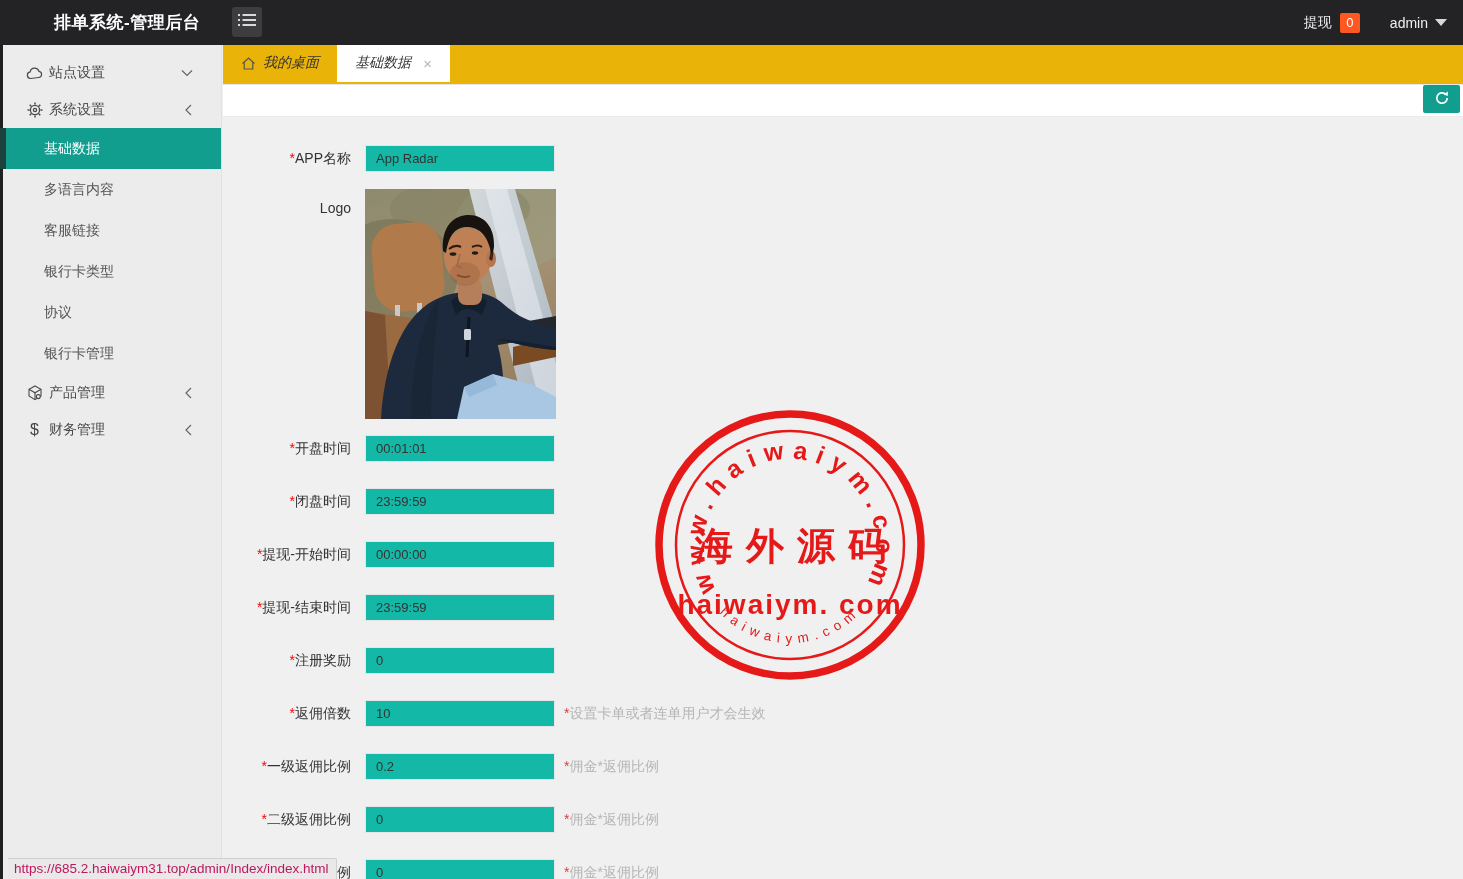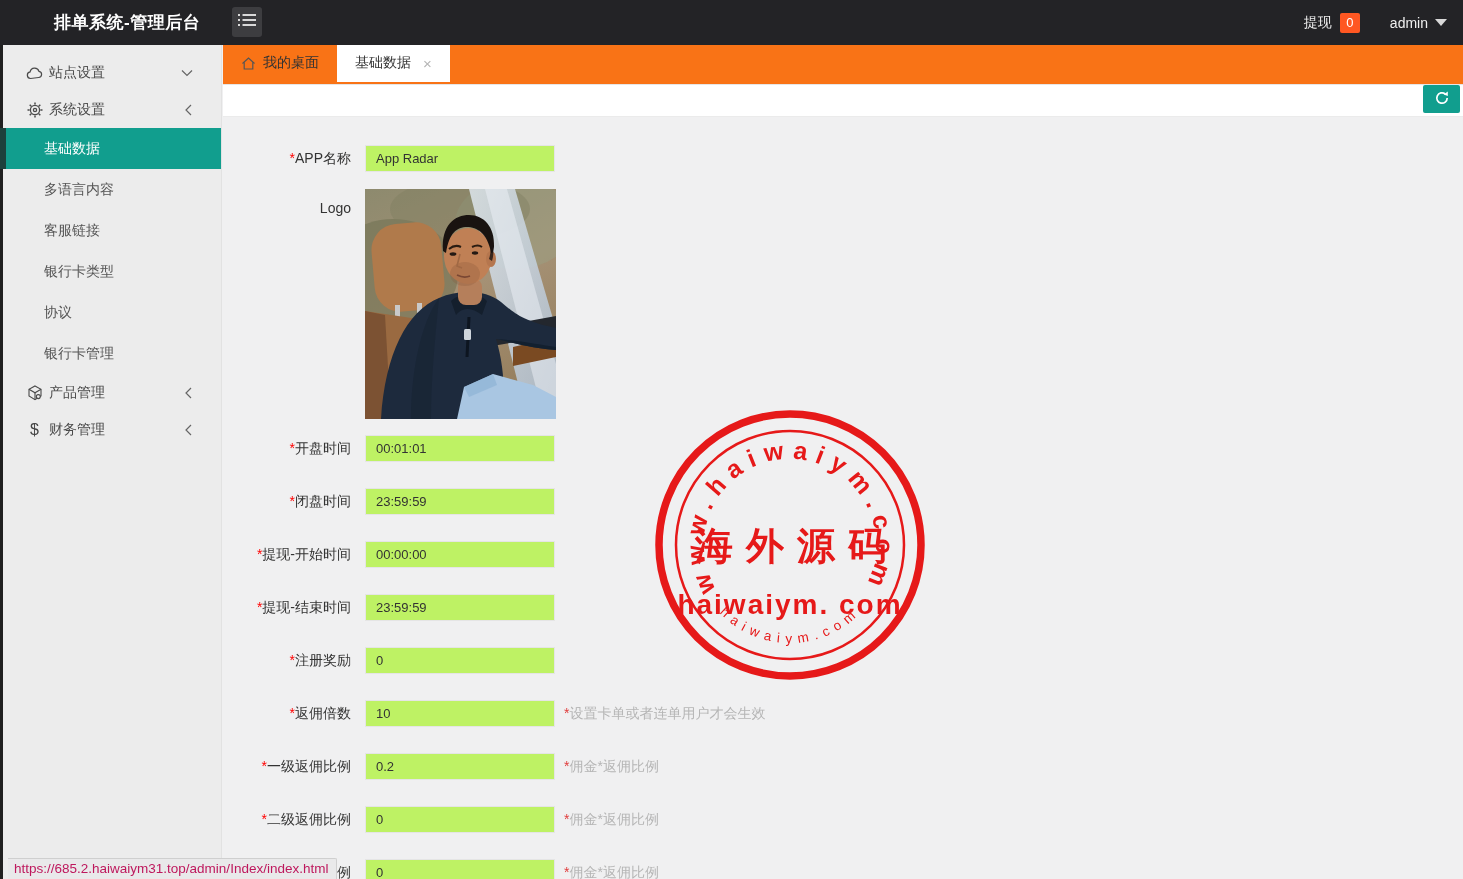--- a/index.html
+++ b/index.html
@@ -23,37 +23,37 @@
   .side-item { position:relative; height:37px; display:flex; align-items:center; padding-left:26px; font-size:14px; color:#4a4a4a; cursor:pointer; }
   .side-item .mi { width:17px; height:17px; margin-right:6px; display:flex; align-items:center; justify-content:center; }
   .side-item .chev { position:absolute; right:28px; top:50%; transform:translateY(-50%); }
   .side-sub { position:relative; height:41px; display:flex; align-items:center; padding-left:44px; font-size:14px; color:#555; cursor:pointer; }
   .side-sub.active { background:#119e8e; color:#ffffff; }
   .side-sub.active::before { content:""; position:absolute; left:0; top:0; bottom:0; width:6px; background:#1d413c; z-index:7; }
   .mi svg, .chev svg { display:block; }
   .dollar-glyph { font-size:16px; color:#444; font-weight:400; line-height:1; }
 
   
-  .tabbar { position:absolute; left:223px; top:45px; right:0; height:40px; background:#f97316; border-bottom:1px solid #e6e6e6; display:flex; z-index:4; }
+  .tabbar { position:absolute; left:223px; top:45px; right:0; height:40px; background:#eab308; border-bottom:1px solid #e6e6e6; display:flex; z-index:4;font-style:italic; }
   .tab { height:36px; display:flex; align-items:center; padding:0 18px; font-size:14px; color:#333; cursor:pointer; white-space:nowrap; }
   .tab .home-ic { margin-right:7px; display:flex; }
   .tab.active { background:#ffffff; box-shadow:0 1px 0 #ffffff; }
   .tab-close { margin-left:12px; color:#b5b5b5; font-size:15px; line-height:1; cursor:pointer; }
 
   
   .toolbar { position:absolute; left:223px; top:81px; right:0; height:36px; background:#ffffff; border-bottom:1px solid #ebebeb; z-index:3; }
   .refresh-btn { position:absolute; right:3px; top:4px; width:37px; height:28px; background:#119e8e; border:none; border-radius:2px; display:flex; align-items:center; justify-content:center; cursor:pointer; }
 
   
   .main { position:absolute; left:222px; top:117px; right:0; bottom:0; background:#f0f0f1; }
   .frow { position:absolute; left:0; height:27px; display:flex; align-items:center; }
   .flabel { width:129px; text-align:right; font-size:14px; color:#333; white-space:nowrap; }
   .req { color:#ff0000; }
   .fbox { margin-left:14px; width:190px; height:27px; }
-  .fbox input { width:100%; height:100%; border:1px solid #e5e5e5; background:#bef264; padding:0 10px; font-size:13px; color:#333; outline:none; font-family:inherit; }
+  .fbox input { width:100%; height:100%; border:1px solid #e5e5e5; background:#14b8a6; padding:0 10px; font-size:13px; color:#333; outline:none; font-family:inherit; }
   .fhint { margin-left:9px; font-size:14px; color:#b5b5b5; white-space:nowrap; }
   .fhint .hmk { color:#e03b3b; }
   .logo-label { position:absolute; left:0; top:83px; width:129px; text-align:right; font-size:14px; color:#333; }
   .logo-img { position:absolute; left:143px; top:72px; width:191px; height:230px; overflow:hidden; cursor:pointer; }
   .logo-img svg { display:block; }
 
   
   .stamp { position:absolute; left:652px; top:407px; width:276px; height:276px; z-index:20; pointer-events:none; opacity:.93; }
 
   

